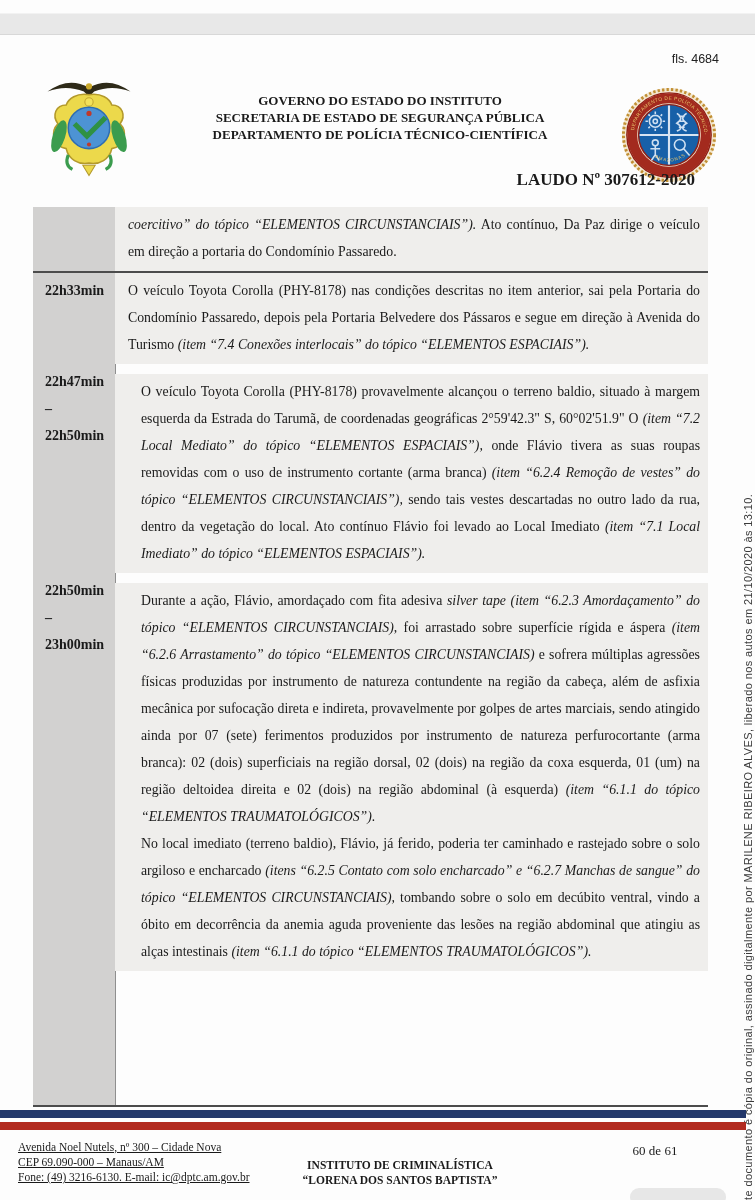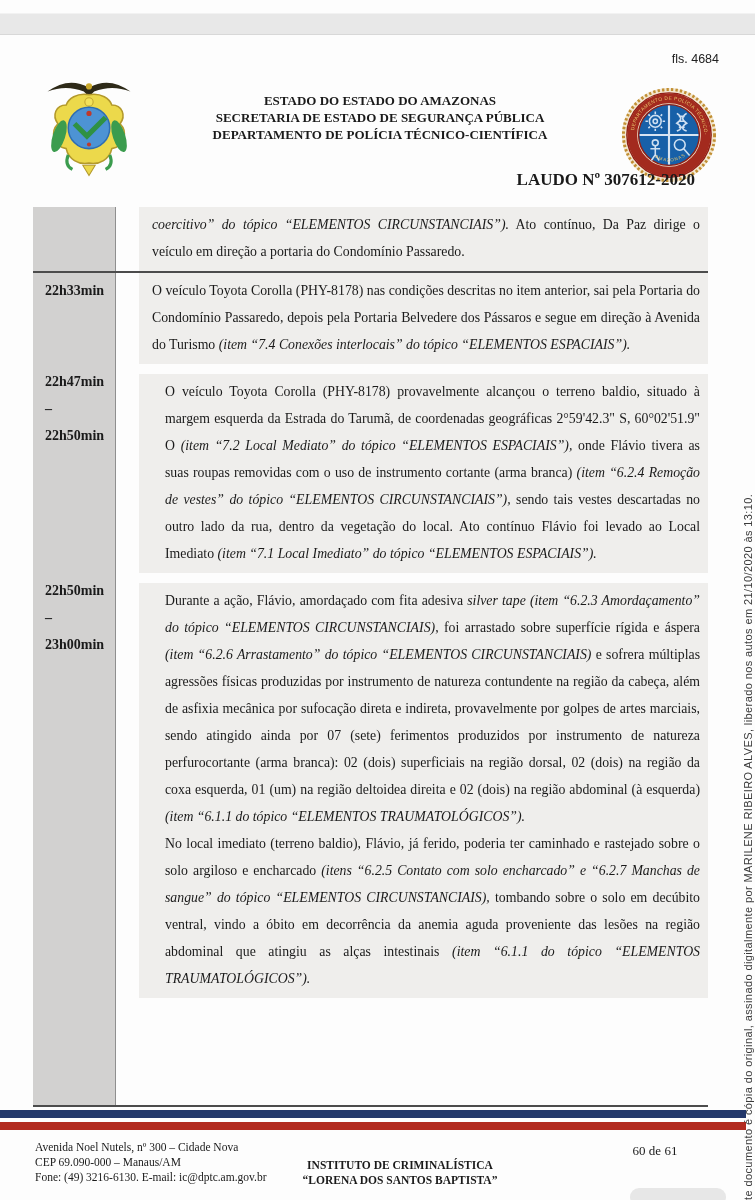--- a/index.html
+++ b/index.html
@@ -21,31 +21,31 @@
   .timeline { position:absolute; left:33px; top:207px; width:675px; height:898px;
     overflow:hidden; border-bottom:2px solid #4c4c4c; }
   .timecol-bg { position:absolute; left:0; top:0; bottom:0; width:82px;
     background:#d2d1d0; border-right:1px solid #8f8f8f; }
   .row { position:relative; display:flex; }
   .row.sep { border-top:2px solid #4c4c4c; }
   .row-time { flex:0 0 82px; box-sizing:border-box; padding:4px 2px 0 12px;
     font-weight:bold; font-size:14px; line-height:27px; }
   .row-body { flex:1; background:#efeeec; box-sizing:border-box;
     padding:4px 8px 6px 13px; font-size:13.8px; line-height:27px;
-    text-align:justify;margin-left:24px; }
+    text-align:justify; }
   .row.gap .row-body { border-top:10px solid transparent; background-clip:padding-box;padding-left:26px; }
   .row-body p { margin:0; }
   .row-body .it { font-style:italic; }
 
   .bar { position:absolute; left:0; width:746px; height:8px; }
   .bar-blue { top:1110px; }
   .bar-red  { top:1122px; }
 
   .footer { position:absolute; left:0; top:1138px; width:746px; font-size:11.5px; }
-  .addr { position:absolute; left:35px; top:2px; line-height:15px; }
+  .addr { position:absolute; left:18px; top:2px; line-height:15px;text-decoration:underline; }
   .inst { position:absolute; left:280px; top:20px; width:240px; text-align:center;
     font-weight:bold; line-height:15px; }
   .pageno { position:absolute; left:605px; top:5px; width:100px; text-align:center;
     font-size:13px; }
 
   .vnote { position:absolute; right:1px; top:395px; height:805px;
     writing-mode:vertical-rl; transform:rotate(180deg);
     font-family:"Liberation Sans","DejaVu Sans",sans-serif;
     font-size:11px; letter-spacing:0.4px; color:#3a3a3a; white-space:nowrap;
     overflow:hidden; }
@@ -103,21 +103,21 @@
         <circle cx="61" cy="60" r="5.5"></circle>
         <path d="M65,64 L71,71"></path>
       </g>
       <text font-size="4.6" fill="#e7c46a" font-family="Liberation Sans,sans-serif" letter-spacing="1">
         <textPath href="#ringBottom" startOffset="32%">AMAZONAS</textPath>
       </text>
     </svg>
   </div>
 
   <div class="org">
-    <div>ESTADO DO ESTADO DO AMAZONAS</div>
+    <div>GOVERNO DO ESTADO DO INSTITUTO</div>
     <div>SECRETARIA DE ESTADO DE SEGURANÇA PÚBLICA</div>
     <div>DEPARTAMENTO DE POLÍCIA TÉCNICO-CIENTÍFICA</div>
   </div>
 
   <div class="laudo">LAUDO Nº 307612-2020</div>
 
   <div class="timeline">
     <div class="timecol-bg"></div>
     <div>
     <div class="row">

